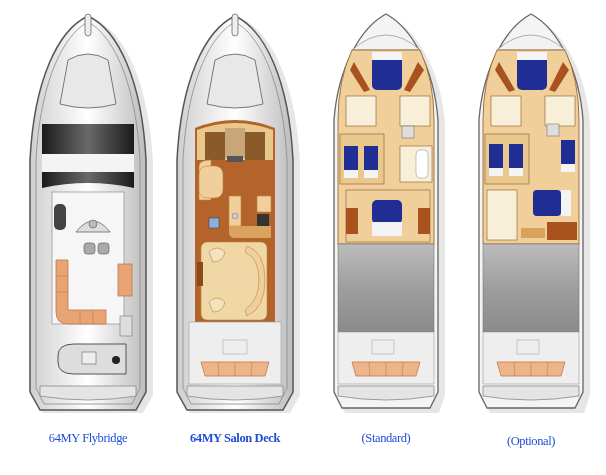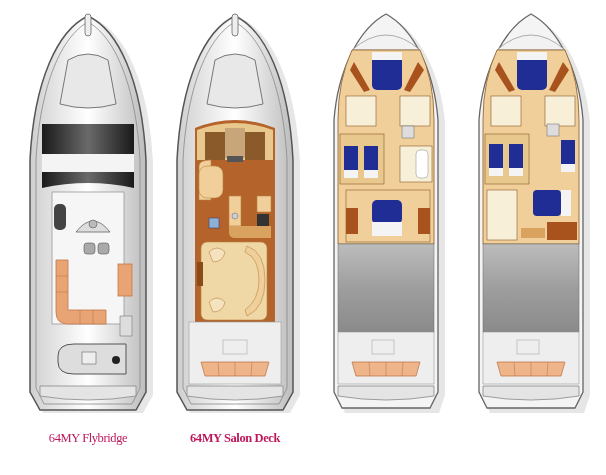--- a/index.html
+++ b/index.html
@@ -1,19 +1,19 @@
 <!DOCTYPE html>
 <html><head>
   <meta charset="utf-8">
   <style>
     html, body { margin: 0; padding: 0; background: #ffffff; }
     body { width: 606px; height: 475px; position: relative; overflow: hidden; font-family: "Liberation Serif", "DejaVu Serif", serif; }
     .plan { position: absolute; top: 0; }
     .plan svg { display: block; }
-    .caption { position: absolute; text-align: center; color: #be185d; font-size: 12.5px; line-height: 14px; letter-spacing: -0.4px; }
+    .caption { position: absolute; text-align: center; color: #1d4ed8; font-size: 12.5px; line-height: 14px; letter-spacing: -0.4px; }
   </style>
 </head>
 <body>
 
 <div class="plan" style="left:18px; width:140px;">
   <svg width="140" height="425" viewBox="0 0 140 425">
     <defs>
       <linearGradient id="hullg" x1="0" x2="1">
         <stop offset="0" stop-color="#cfcfcf"></stop>
           <stop offset="0.5" stop-color="#ffffff"></stop>
@@ -213,15 +213,17 @@
   </svg>
 </div>
 
 <div class="caption" style="left:18px; top:431px; width:140px;">
   <div>64MY Flybridge</div>
 </div>
 <div class="caption" style="left:165px; top:431px; width:140px;font-weight:bold;">
   <div>64MY Salon Deck</div>
 </div>
 <div class="caption" style="left:316px; top:431px; width:140px;">
+  <div>(Standard)</div>
 </div>
 <div class="caption" style="left:461px; top:431px; width:140px;">
+  <div style="margin-top:3px;">(Optional)</div>
 </div>
 
 </body></html>

